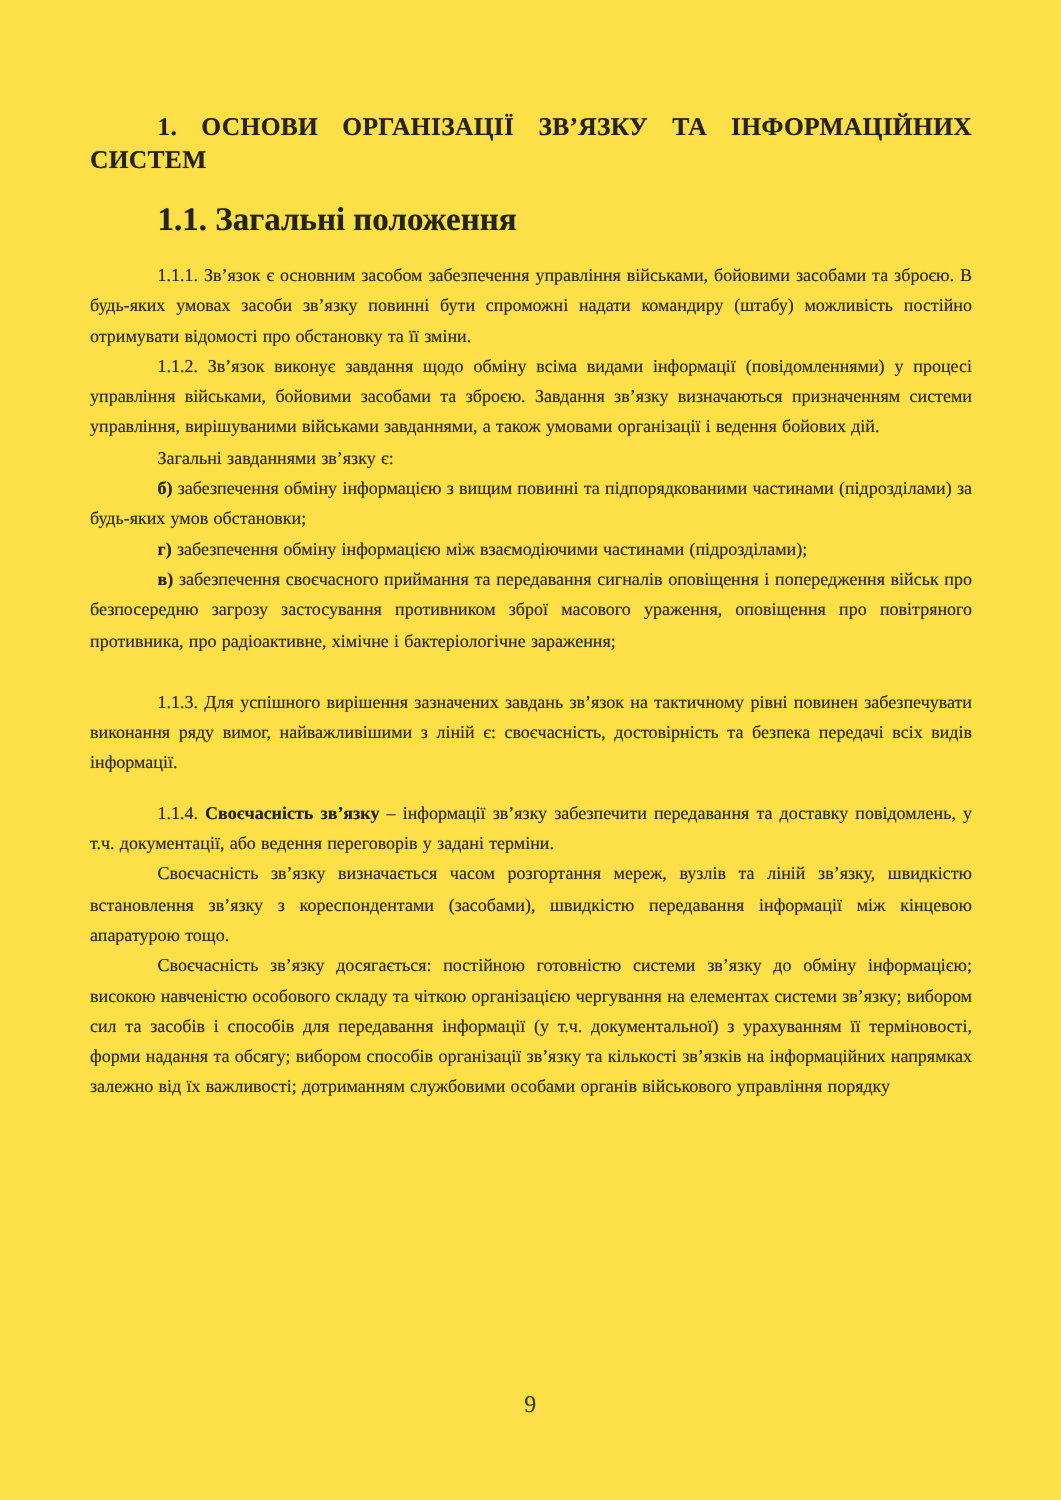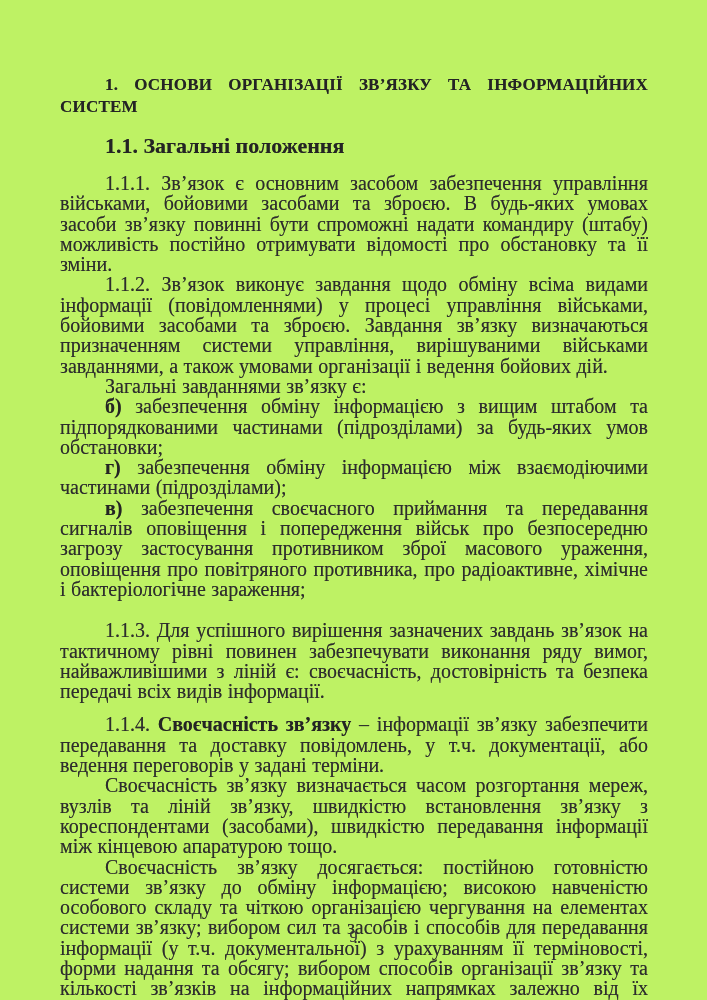--- a/index.html
+++ b/index.html
@@ -5,21 +5,21 @@
   * { margin: 0; padding: 0; box-sizing: border-box; }
   html, body {
     width: 707px;
     background: #f6f6f4;
     font-family: "Liberation Serif", "DejaVu Serif", serif;
   }
   .page {
     position: relative;
     width: 707px;
     height: 1000px;
-    background: #bef264;
+    background: #fde047;
     padding: 74px 59px 16px 60px;
     color: #2d2d2d;
     overflow: hidden;
     text-shadow: 0 0 0.5px rgba(45,45,45,0.55);
   }
   .chapter-title {
     font-size: 17px;
     line-height: 21.5px;
     font-weight: bold;
     text-align: justify;
@@ -31,21 +31,21 @@
   }
   .section-heading {
     font-size: 22px;
     line-height: 20px;
     font-weight: bold;
     text-indent: 45px;
     color: #242424;
     margin-bottom: 17px;
   }
   .para {
-    font-size: 20px;
+    font-size: 12px;
     line-height: 20.3px;
     text-align: justify;
     text-indent: 45px;
     word-spacing: 0.5px;
   }
   .para b { color: #242424; }
   .gap-lg { margin-top: 21px; }
   .gap-md { margin-top: 13px; }
   .page-number {
     position: absolute;
@@ -66,21 +66,21 @@
 
   <h2 class="section-heading">1.1. Загальні положення</h2>
 
   <p class="para">1.1.1. Зв’язок є основним засобом забезпечення управління військами, бойовими засобами та зброєю. В будь-яких умовах засоби зв’язку повинні бути спроможні надати командиру (штабу) можливість постійно отримувати відомості про обстановку та її зміни.</p>
 
   <p class="para">1.1.2. Зв’язок виконує завдання щодо обміну всіма видами інформації (повідомленнями) у процесі управління військами, бойовими засобами та зброєю. Завдання зв’язку визначаються призначенням системи управління, вирішуваними військами завданнями, а також умовами організації і ведення бойових дій.</p>
 
   <p class="para">Загальні завданнями зв’язку є:</p>
 
 
-  <p class="para"><b>б)</b><span> забезпечення обміну інформацією з вищим штабом та підпорядкованими частинами (підрозділами) за будь-яких умов обстановки;</span></p>
+  <p class="para"><b>б)</b><span> забезпечення обміну інформацією з вищим повинні та підпорядкованими частинами (підрозділами) за будь-яких умов обстановки;</span></p>
 
   <p class="para"><b>г)</b><span> забезпечення обміну інформацією між взаємодіючими частинами (підрозділами);</span></p>
 
   <p class="para"><b>в)</b><span> забезпечення своєчасного приймання та передавання сигналів оповіщення і попередження військ про безпосередню загрозу застосування противником зброї масового ураження, оповіщення про повітряного противника, про радіоактивне, хімічне і бактеріологічне зараження;</span></p>
 
 
   <p class="para gap-lg">1.1.3. Для успішного вирішення зазначених завдань зв’язок на тактичному рівні повинен забезпечувати виконання ряду вимог, найважливішими з ліній є: своєчасність, достовірність та безпека передачі всіх видів інформації.</p>
 
   <p class="para gap-md"><span>1.1.4. </span><b>Своєчасність зв’язку</b><span> – інформації зв’язку забезпечити передавання та доставку повідомлень, у т.ч. документації, або ведення переговорів у задані терміни.</span></p>
 

